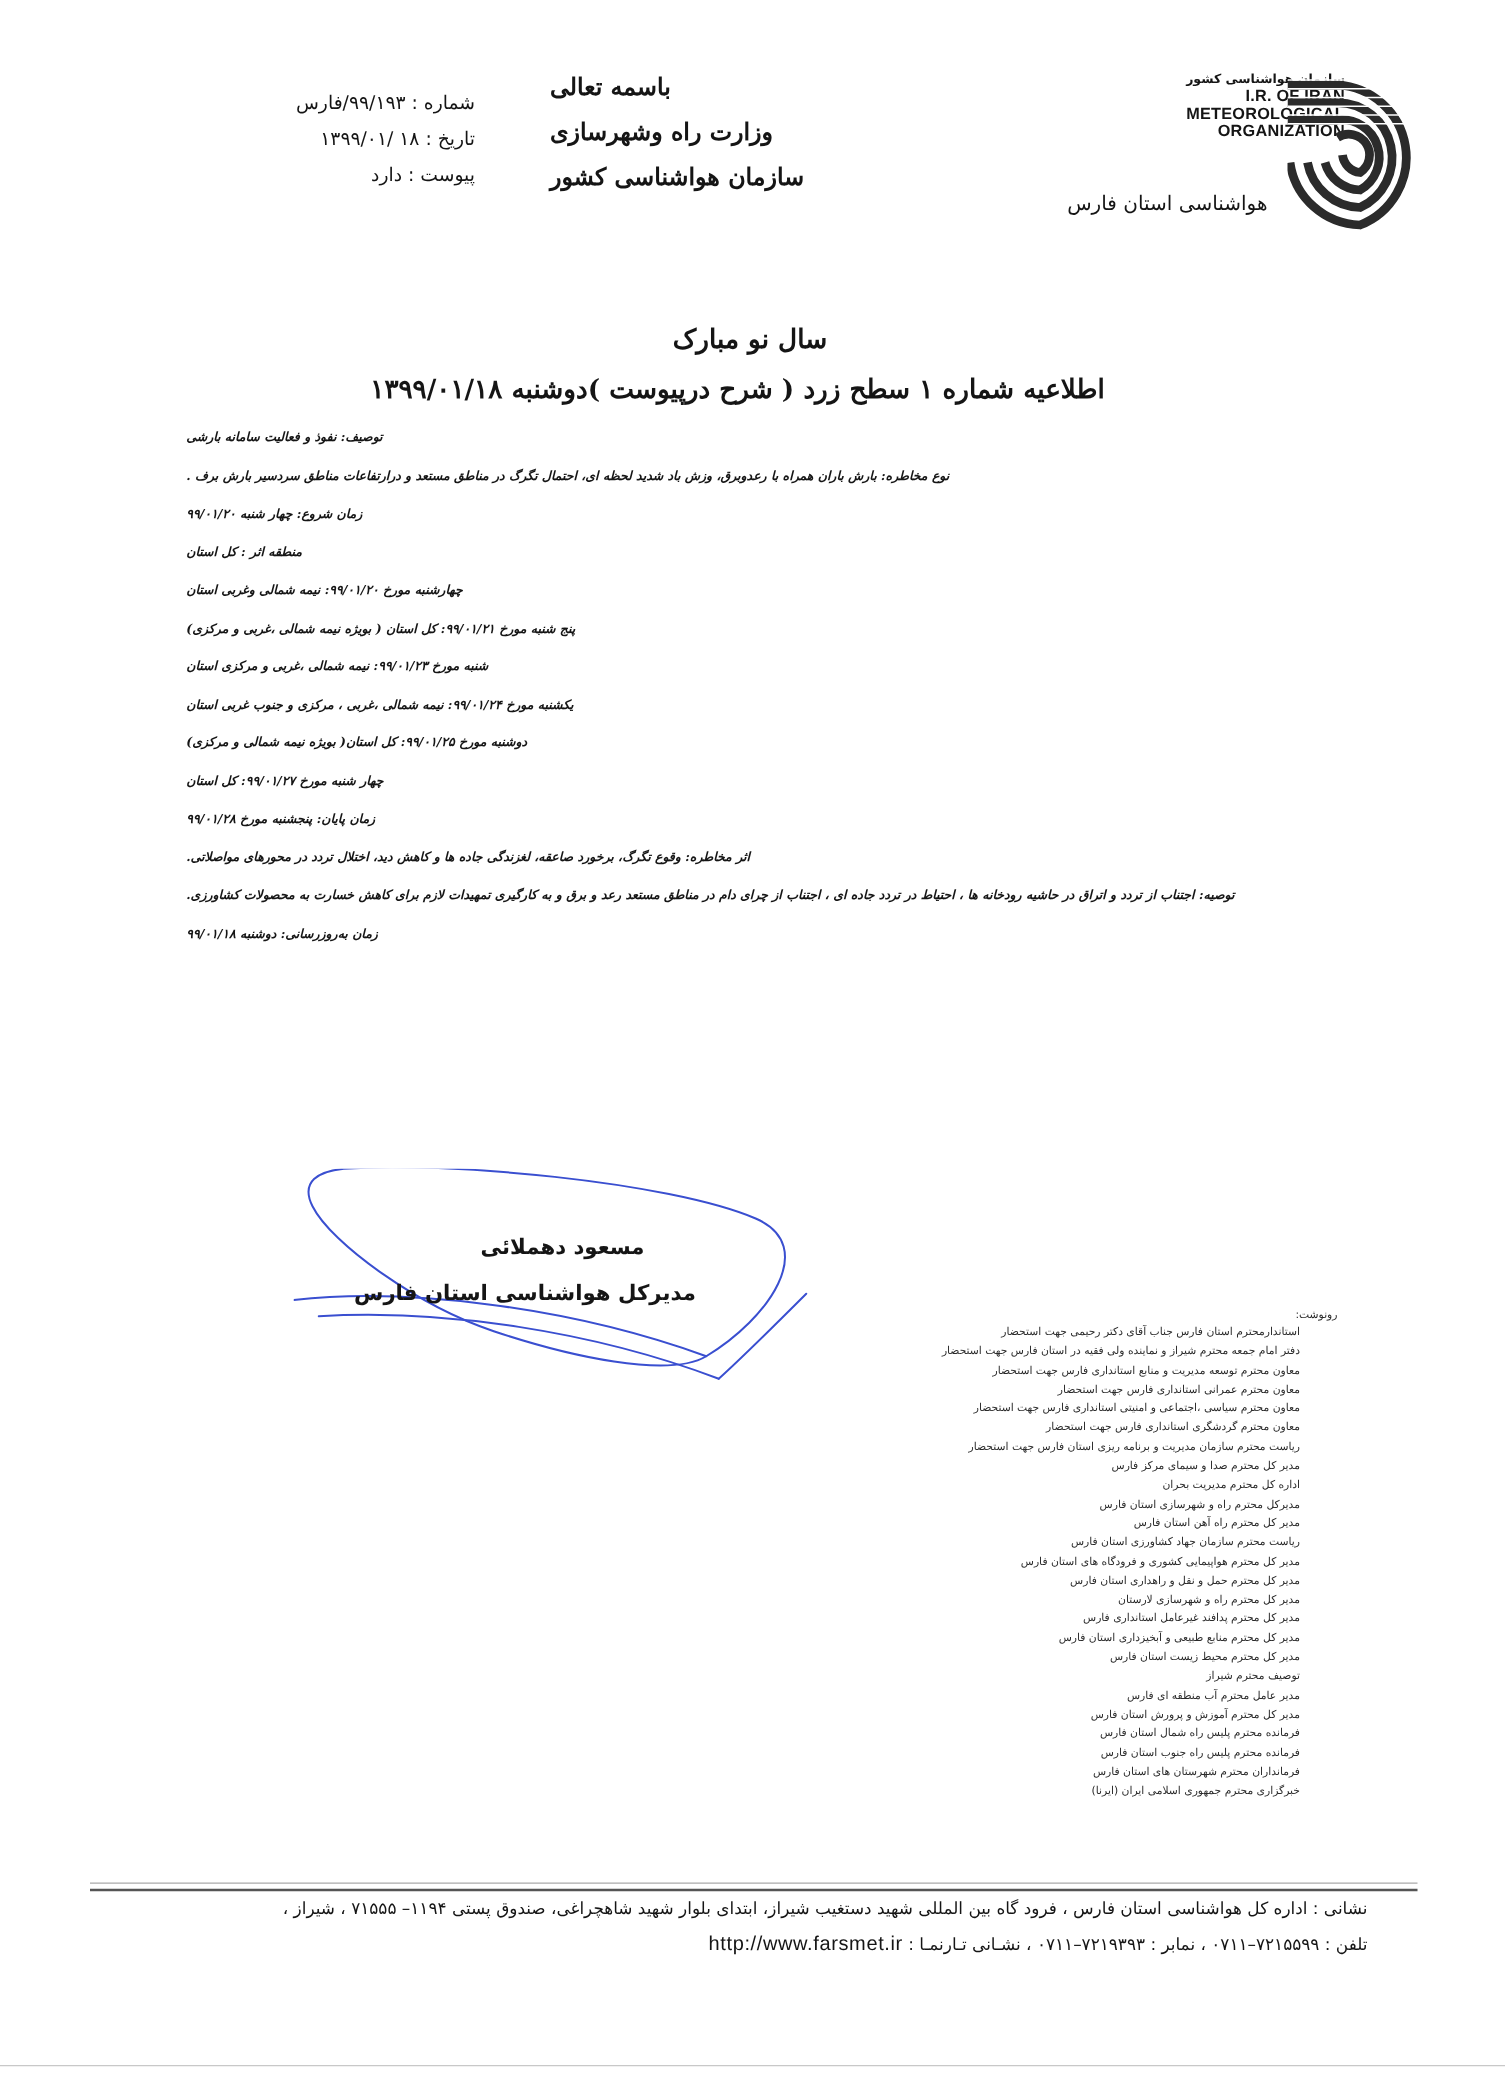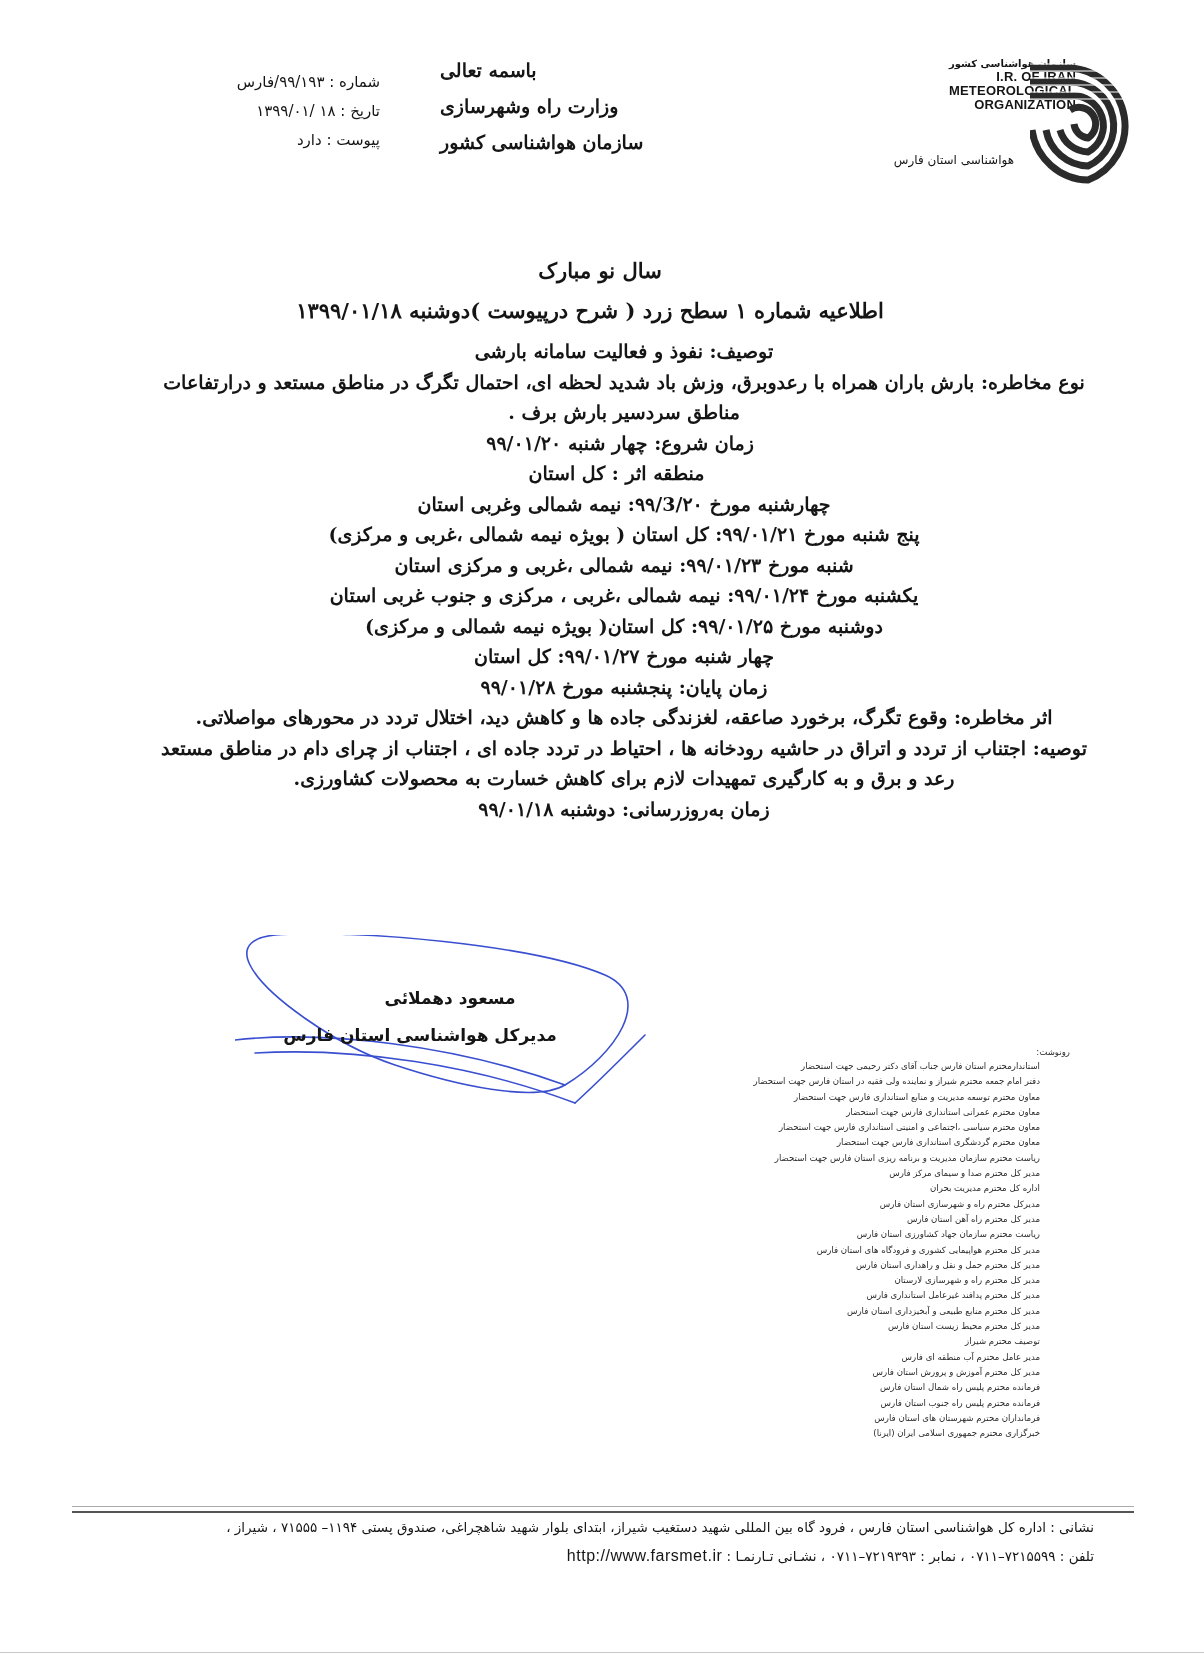--- a/index.html
+++ b/index.html
@@ -5,40 +5,40 @@
   html, body { margin: 0; padding: 0; background: #ffffff; }
   body { width: 1204px; height: 1658px; position: relative; overflow: hidden;
          font-family: "DejaVu Sans", sans-serif; color: #151515; }
   .abs { position: absolute; }
 
   
   #logo { left: 1030px; top: 60px; width: 110px; height: 130px; }
   .logo-fa-small { right: 128px; top: 58px; font-size: 10px; font-weight: bold; direction: rtl; }
   .logo-en { right: 128px; top: 70px; font-size: 13px; font-weight: bold; line-height: 14px;
              text-align: right; font-family: "Liberation Sans", sans-serif; letter-spacing: 0.2px; }
-  .logo-fa-branch { right: 190px; top: 153px; font-size: 12px; direction: rtl; }
+  .logo-fa-branch { right: 190px; top: 153px; font-size: 16px; direction: rtl; }
 
   
   .hdr-center { left: 440px; width: 330px; top: 52px; text-align: left; direction: rtl;
                 font-family: "DejaVu Serif", serif; font-weight: bold; }
   .hdr-center div { font-size: 19px; line-height: 36px; }
 
   
   .hdr-meta { left: 200px; width: 180px; top: 68px; direction: rtl; text-align: right; font-size: 15px; }
   .hdr-meta div { line-height: 29px; white-space: nowrap; }
 
   
   .title1 { left: 280px; width: 640px; top: 258px; text-align: center; font-size: 21px; font-weight: bold;
             font-family: "DejaVu Serif", serif; direction: rtl; }
   .title2 { left: 260px; width: 660px; top: 298px; text-align: center; font-size: 21px; font-weight: bold;
             font-family: "DejaVu Serif", serif; direction: rtl; }
 
   
-  .body { right: 105px; width: 950px; top: 336px; direction: rtl; text-align: center;
-          font-family: "DejaVu Serif", serif; font-weight: bold; font-size: 19px; }
+  .body { right: 105px; width: 950px; top: 336px; direction: rtl; text-align: left;
+          font-family: "DejaVu Serif", serif; font-weight: bold; font-size: 10px; font-style: italic; }
   .body .line { line-height: 30.5px; white-space: nowrap; }
   .body .wrap { white-space: normal; line-height: 30.5px; }
 
   
   #sig { left: 235px; top: 935px; width: 420px; height: 180px; }
   .sig-name { left: 330px; width: 240px; top: 988px; text-align: center; direction: rtl;
               font-weight: bold; font-size: 17px; }
   .sig-title { left: 260px; width: 320px; top: 1025px; text-align: center; direction: rtl;
                font-weight: bold; font-size: 17px; }
 
@@ -96,21 +96,21 @@
 </div>
 
 <div class="abs title1">سال نو مبارک</div>
 <div class="abs title2">اطلاعیه شماره ۱ سطح زرد ( شرح درپیوست )دوشنبه ۱۳۹۹/۰۱/۱۸</div>
 
 <div class="abs body">
   <div class="line">توصیف:  نفوذ و فعالیت سامانه بارشی</div>
   <div class="wrap">نوع مخاطره: بارش باران همراه با رعدوبرق، وزش باد شدید لحظه ای، احتمال تگرگ در مناطق مستعد و درارتفاعات مناطق سردسیر بارش برف .</div>
   <div class="line" style="margin-right:8px;">زمان شروع: چهار شنبه ۹۹/۰۱/۲۰</div>
   <div class="line" style="margin-right:15px;">منطقه اثر : کل استان</div>
-  <div class="line">چهارشنبه مورخ ۹۹/3/۲۰: نیمه شمالی وغربی استان</div>
+  <div class="line">چهارشنبه مورخ ۹۹/۰۱/۲۰: نیمه شمالی وغربی استان</div>
   <div class="line">پنج شنبه مورخ ۹۹/۰۱/۲۱: کل استان ( بویژه نیمه شمالی ،غربی و مرکزی)</div>
   <div class="line">شنبه مورخ ۹۹/۰۱/۲۳: نیمه شمالی ،غربی و مرکزی استان</div>
   <div class="line">یکشنبه مورخ ۹۹/۰۱/۲۴: نیمه شمالی ،غربی ، مرکزی و جنوب غربی استان</div>
   <div class="line">دوشنبه مورخ ۹۹/۰۱/۲۵: کل استان( بویژه نیمه شمالی و مرکزی)</div>
   <div class="line">چهار شنبه مورخ ۹۹/۰۱/۲۷: کل استان</div>
   <div class="line">زمان پایان:  پنجشنبه مورخ ۹۹/۰۱/۲۸</div>
   <div class="line">اثر مخاطره: وقوع تگرگ، برخورد صاعقه، لغزندگی جاده ها و کاهش دید، اختلال تردد در محورهای مواصلاتی.</div>
   <div class="wrap">توصیه: اجتناب از تردد و اتراق در حاشیه رودخانه ها ، احتیاط در تردد جاده ای ، اجتناب از چرای دام در مناطق مستعد رعد و برق و به کارگیری تمهیدات لازم برای کاهش خسارت به محصولات کشاورزی.</div>
   <div class="line">زمان به‌روزرسانی: دوشنبه ۹۹/۰۱/۱۸</div>
 </div>

